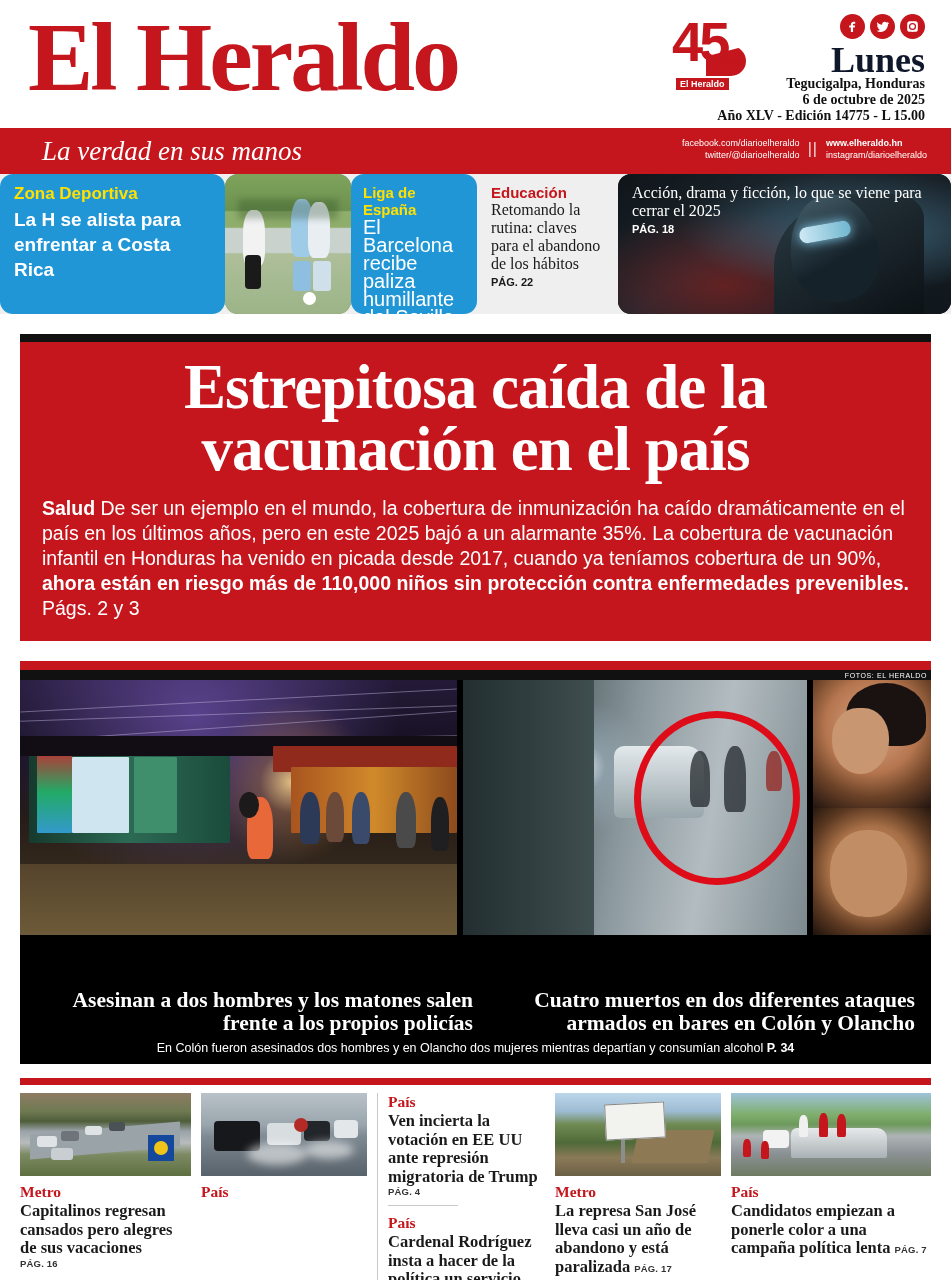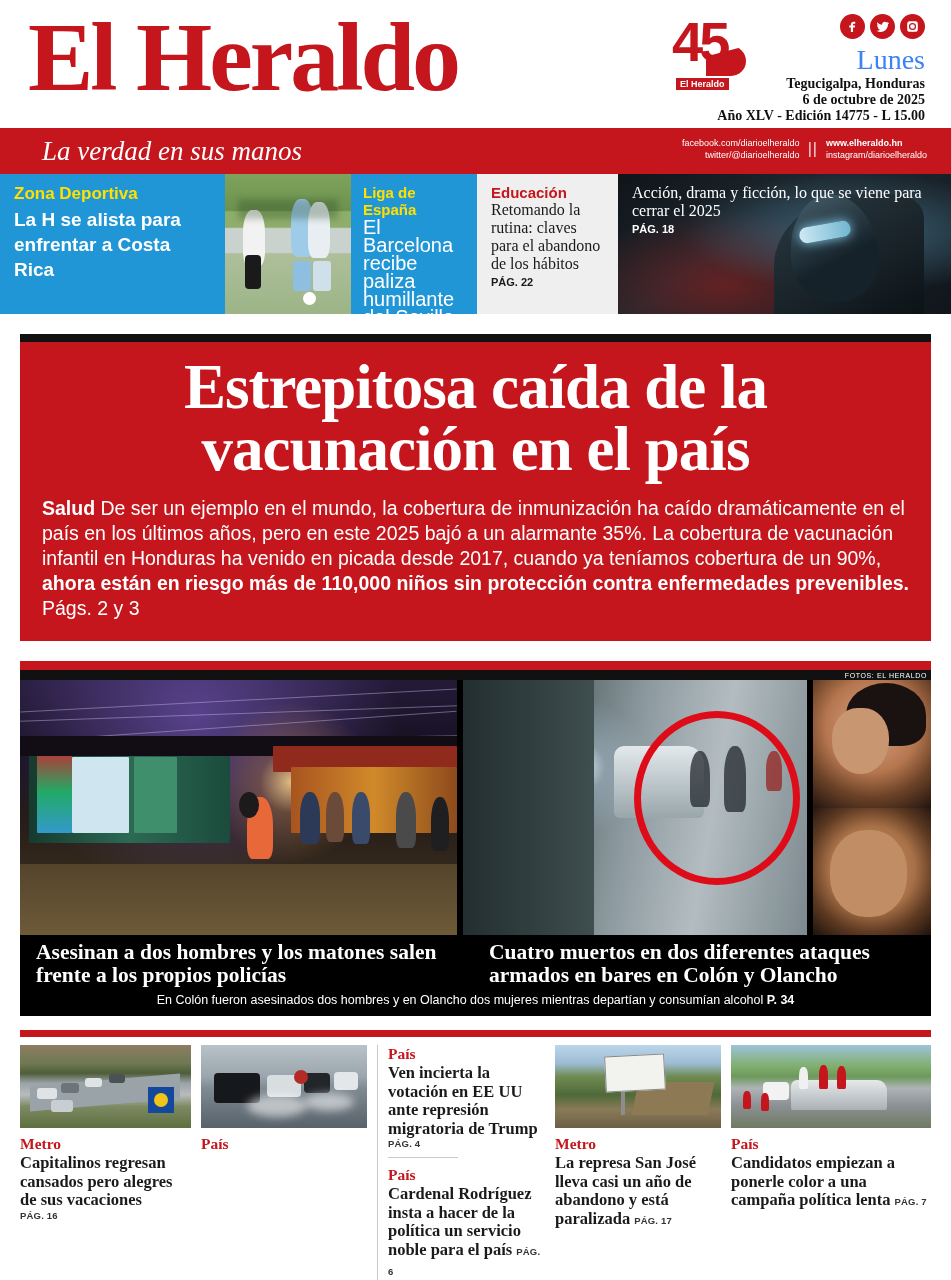--- a/index.html
+++ b/index.html
@@ -44,21 +44,21 @@
     white-space:nowrap;
   }
   .social{position:absolute;right:26px;top:14px;display:flex;gap:5px;}
   .soc{width:25px;height:25px;border-radius:50%;background:#c4161c;display:flex;align-items:center;justify-content:center;}
   .soc svg{fill:#fff;}
   .dateblock{
     position:absolute;right:26px;top:44px;text-align:right;
     font-family:"Liberation Serif", serif;color:#111;
   }
   .dateblock .dayname{
-    font-weight:400;font-size:28px;line-height:32px;color:#3b82f6;
+    font-weight:700;font-size:36px;line-height:32px;color:#0f172a;
   }
   .dateblock .city,.dateblock .dt,.dateblock .ed{
     font-weight:700;font-size:14px;line-height:16px;color:#111;white-space:nowrap;
   }
 
   
   .sloganbar{
     position:relative;height:46px;background:#c4161c;color:#fff;
   }
   .slogan{
@@ -70,21 +70,21 @@
     position:absolute;right:24px;top:9px;display:flex;align-items:center;gap:8px;
     font-family:"Liberation Sans", sans-serif;font-size:9px;line-height:12px;color:#fff;
   }
   .handles .col{text-align:right;}
   .handles .col.b{text-align:left;}
   .handles .bars{letter-spacing:1px;font-size:16px;opacity:.85;}
   .handles .site{font-weight:700;}
 
   
   .teasers{position:relative;height:140px;background:#efefef;display:flex;}
-  .tz{position:relative;overflow:hidden;}
+  .tz{position:relative;overflow:hidden;border-radius:13px;}
   .tz-sport{width:225px;background:#2196d6;padding:10px 12px 0 14px;box-sizing:border-box;}
   .tz-sport .kick{
     font-family:"Liberation Sans", sans-serif;font-weight:700;font-size:17px;
     color:#ffe000;line-height:20px;margin-bottom:3px;
   }
   .tz-sport .ttl{
     font-family:"Liberation Sans", sans-serif;font-weight:700;font-size:19px;
     color:#fff;line-height:25px;
   }
   .tz-photo1{width:126px;background:#6b8a4e;position:relative;}
@@ -208,21 +208,21 @@
     linear-gradient(#2d8fd0,#3a5f3a);}
   .mug1 .hair{position:absolute;left:28%;top:2%;width:68%;height:50%;background:#1a1210;border-radius:50% 50% 30% 40%;}
   .mug1 .face{position:absolute;left:16%;top:22%;width:48%;height:52%;background:#c99672;border-radius:45% 45% 50% 50%;}
   .mug2{background:
     radial-gradient(circle at 50% 48%, #cf9b76 0%, #a87047 48%, #5e3a22 72%, #1d120c 100%),
     linear-gradient(#2f6fa8,#27516f);}
   .mug2 .face{position:absolute;left:14%;top:18%;width:66%;height:68%;background:#c18d64;border-radius:46%;}
 
   .capbar{background:#000;padding:6px 8px 8px 8px;}
   .caprow{display:flex;}
-  .capcell{flex:1;text-align:left;padding:0 8px;}
+  .capcell{flex:1;text-align:right;padding:0 8px;margin-top:48px;}
   .capcell.first{width:437px;flex:none;}
   .capcell h2{
     margin:0;font-family:"Liberation Serif", serif;font-weight:700;
     font-size:21.5px;line-height:23px;color:#fff;
   }
   .capsub{
     text-align:center;color:#fff;font-family:"Liberation Sans", sans-serif;
     font-size:12.5px;line-height:16px;margin-top:5px;
   }
   .capsub b{font-weight:700;}

